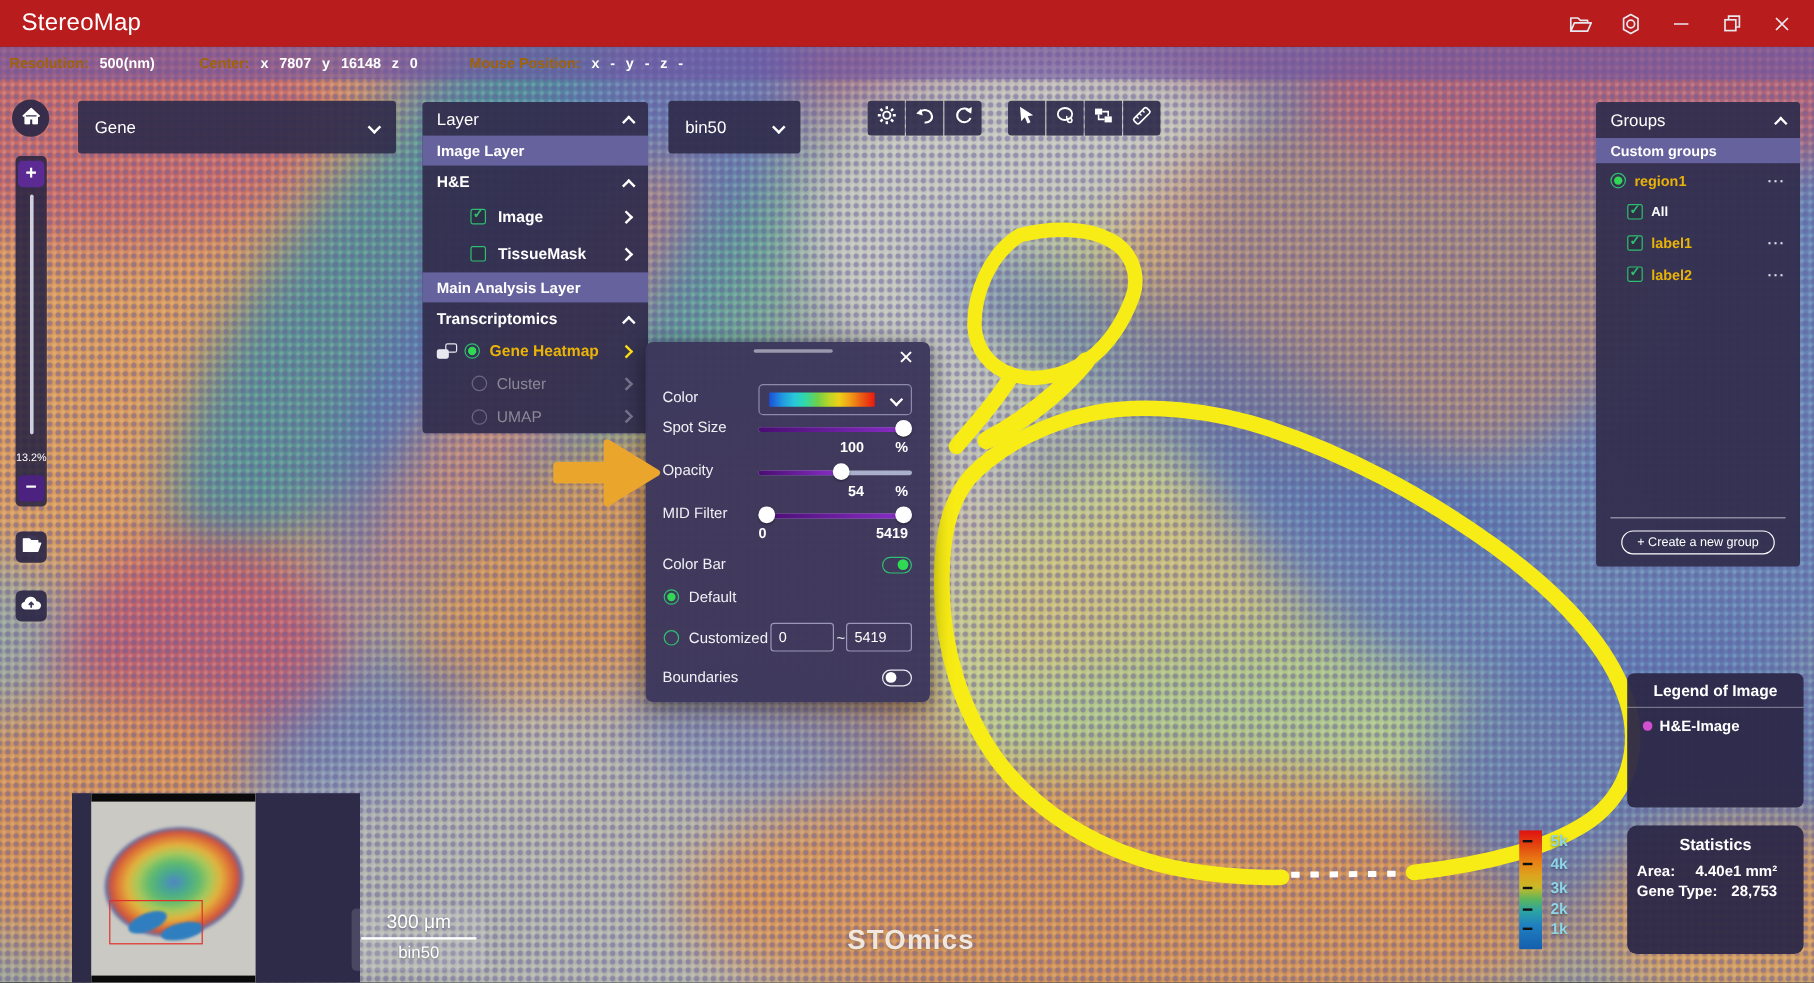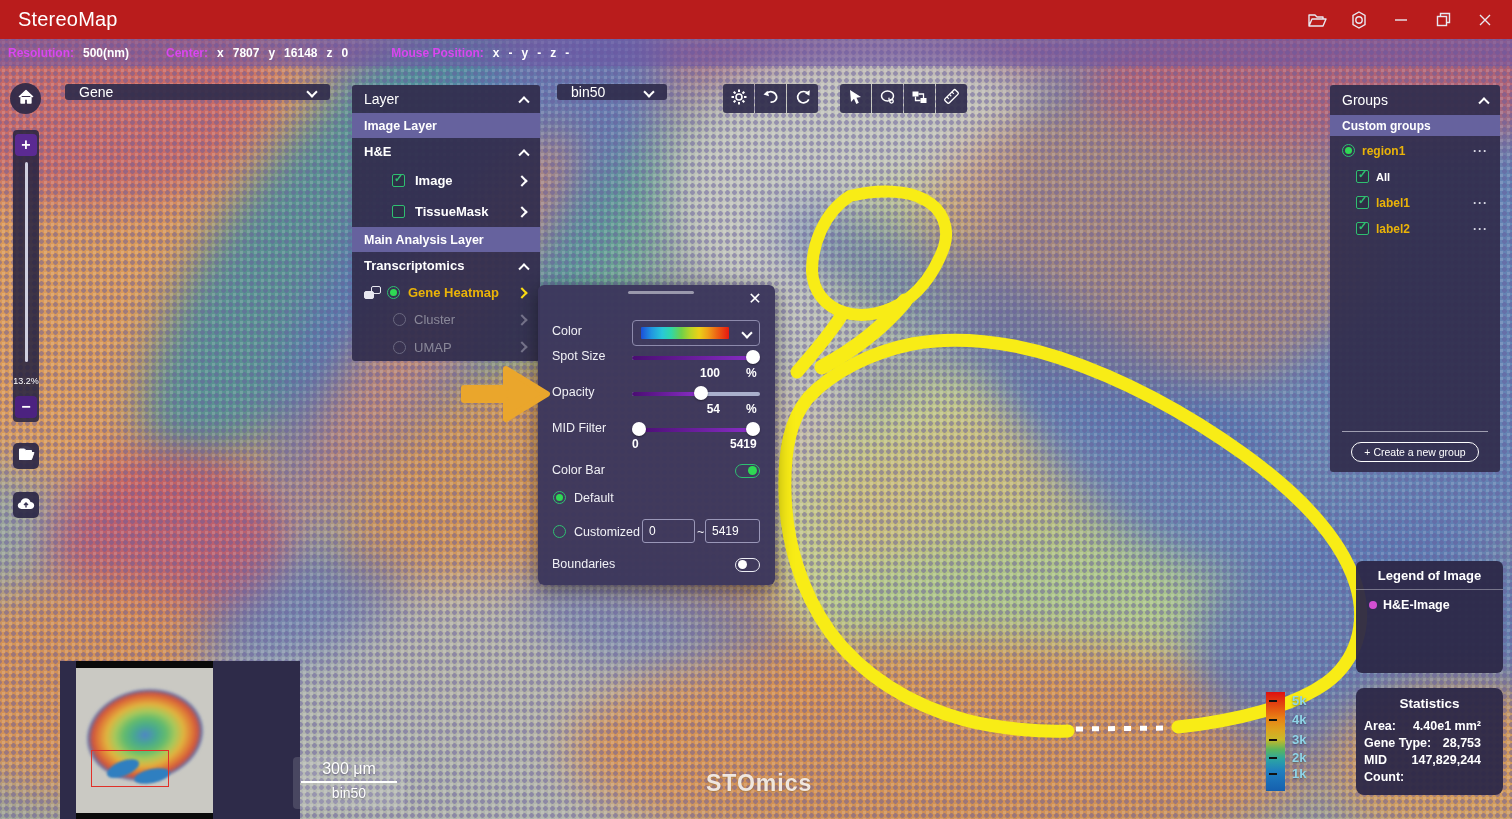--- a/index.html
+++ b/index.html
@@ -10,21 +10,21 @@
   
   .titlebar { position:absolute; left:0; top:0; width:1512px; height:39px; background:#b91c1c; z-index:30; display:flex; align-items:center; }
   .app-title { color:#fff; font-size:20px; font-weight:400; margin-left:18px; letter-spacing:.2px; }
   .win-controls { position:absolute; right:0; top:0; height:39px; display:flex; align-items:center; gap:8px; padding-right:10px; }
   .win-btn { width:34px; height:30px; display:flex; align-items:center; justify-content:center; color:#e8e8f0; }
   .win-btn svg { display:block; }
 
   
   .statusbar { position:absolute; left:0; top:39px; width:1512px; height:27px; z-index:20;
     background:rgba(108,84,164,0.55); display:flex; align-items:center; font-size:12px; font-weight:bold; }
-  .statusbar .lbl { color:#d946ef; }
+  .statusbar .lbl { color:#a16207; }
   .statusbar .val { color:#fff; }
   .statusbar span { margin-right:9px; }
   .sb-res { margin-left:8px; }
   .sb-center { margin-left:28px; }
   .sb-mouse { margin-left:34px; }
 
   
   .canvas { position:absolute; left:0; top:39px; width:1512px; height:780px; background:#9aa49c; overflow:hidden; z-index:1; }
   .blob { position:absolute; border-radius:50%; filter:blur(22px); }
   .topstrip { position:absolute; left:0; top:0; width:1512px; height:92px;
@@ -41,21 +41,21 @@
   .panel { position:absolute; background:rgba(50,46,78,0.94); color:#fff; z-index:5; border-radius:3px; }
   .chev { display:inline-block; width:8px; height:8px; border-right:2px solid #fff; border-bottom:2px solid #fff; }
   .chev.up { transform:rotate(225deg) translate(-2px,-2px); }
   .chev.down { transform:rotate(45deg); }
   .chev.right { transform:rotate(-45deg); }
   .chev.yellow { border-color:#ffe014; }
   .chev.dim { border-color:#77758c; }
 
   
   .home-btn { position:absolute; left:10px; top:83px; width:31px; height:31px; border-radius:50%; background:rgba(44,40,70,0.92); z-index:5; display:flex; align-items:center; justify-content:center; }
-  .dropdown { position:absolute; top:84px; height:16px; background:rgba(48,44,76,0.92); border-radius:3px; z-index:5; display:flex; align-items:center; justify-content:space-between; padding:0 14px; color:#fff; font-size:14px; }
+  .dropdown { position:absolute; top:84px; height:44px; background:rgba(48,44,76,0.92); border-radius:3px; z-index:5; display:flex; align-items:center; justify-content:space-between; padding:0 14px; color:#fff; font-size:14px; }
   .dd-gene { left:65px; width:265px; }
   .dd-bin { left:557px; width:110px; }
   .toolgroup { position:absolute; top:84px; height:29px; display:flex; gap:1px; z-index:5; }
   .tg1 { left:723px; } .tg2 { left:840px; }
   .tool-btn { width:31px; height:29px; background:rgba(48,44,76,0.92); display:flex; align-items:center; justify-content:center; }
   .tool-btn:first-child { border-radius:3px 0 0 3px; } .tool-btn:last-child { border-radius:0 3px 3px 0; }
 
   
   .zoomer { position:absolute; left:13px; top:130px; width:26px; height:292px; background:rgba(40,36,66,0.88); border-radius:4px; z-index:5; }
   .zoom-btn { position:absolute; left:2px; width:22px; height:22px; border-radius:4px; background:#5b2a92; color:#fff; font-size:16px; font-weight:bold; display:flex; align-items:center; justify-content:center; line-height:1; }
@@ -522,24 +522,20 @@
   <div class="panel stats-panel">
     <div class="st-title">Statistics</div>
     <div class="st-row">
       <span>Area:</span>
       <span>4.40e1 mm²</span>
     </div>
     <div class="st-row">
       <span>Gene Type:</span>
       <span>28,753</span>
     </div>
-    <div class="st-row">
-      <span>MID Count:</span>
-      <span>147,829,244</span>
-    </div>
   </div>
 
   <div class="cbar">
     <span class="tick" style="top:8px"></span>
       <span class="tick" style="top:27px"></span>
     <span class="tick" style="top:47px"></span>
       <span class="tick" style="top:65px"></span>
     <span class="tick" style="top:81px"></span>
   </div>
   <div class="cbar-labels">

